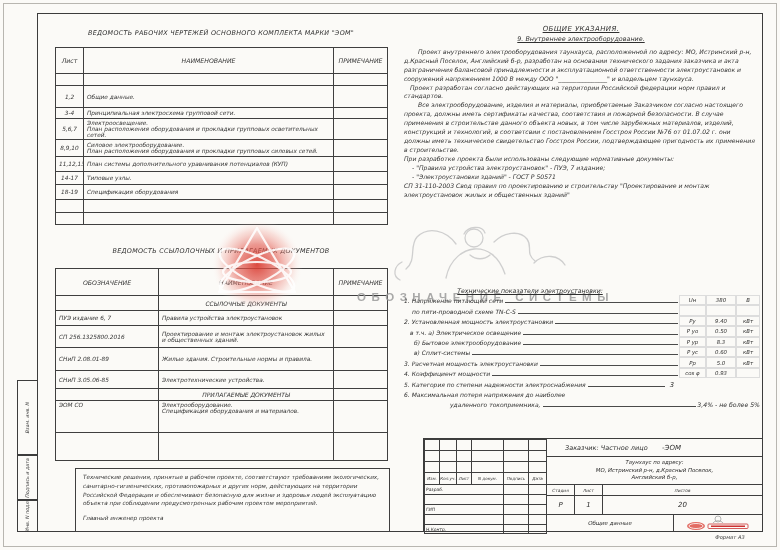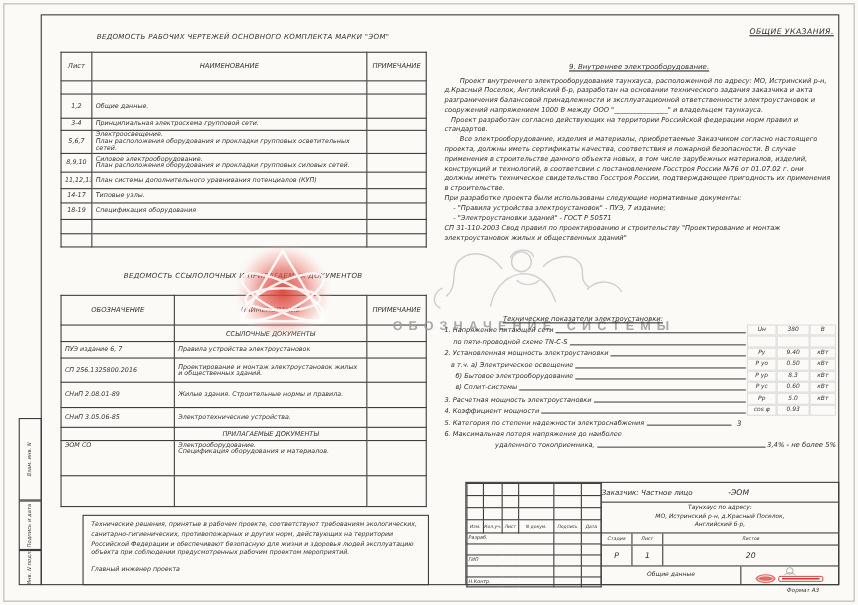--- a/index.html
+++ b/index.html
@@ -20,21 +20,21 @@
   table.doc { position:absolute; border-collapse:collapse; table-layout:fixed; }
   table.doc td { border:1px solid #3f3f3f; font-size:5.8px; padding:1px 3px; vertical-align:middle; color:#333; white-space:pre-line; overflow:hidden; }
   table.doc td.hd { text-align:center; font-size:6.2px; }
   table.doc td.ct { text-align:center; }
   table.doc td.sec { text-align:center; font-size:6px; }
 
   .notes-box { position:absolute; left:75px; top:468px; width:315px; height:64px; border:1px solid #3f3f3f; padding:4px 7px; font-size:5.7px; line-height:1.55; color:#333; }
   .notes-sig { margin-top:6px; }
 
   .right-col { position:absolute; left:404px; top:24px; width:354px; font-size:6.1px; line-height:1.47; color:#303030; }
-  .gi-title { text-align:right; font-size:7px; text-decoration:underline; letter-spacing:.4px; margin-bottom:23px; }
+  .gi-title { text-align:center; font-size:7px; text-decoration:underline; letter-spacing:.4px; margin-bottom:1px; }
   .gi-sub { text-align:center; font-size:6.4px; text-decoration:underline; margin-bottom:3px; }
   .right-col p { margin:0; }
   .p-ind1 { text-indent:14px; }
   .p-ind2 { text-indent:6px; }
   .p-ind3 { text-indent:8px; }
 
   .tech { position:absolute; left:404px; top:287px; width:356px; }
   .tech-title { width:252px; text-align:center; font-size:6.2px; text-decoration:underline; margin-bottom:1px; }
   .srow { display:flex; align-items:stretch; height:10.4px; font-size:6px; }
   .slabel { white-space:nowrap; align-self:flex-end; padding-bottom:1px; }
@@ -52,21 +52,21 @@
   .wm-atom { position:absolute; left:194px; top:218px; }
   .wm-mascot { position:absolute; left:386px; top:222px; }
 
   
   .stamp { position:absolute; left:423px; top:438px; width:340px; height:94px; border:1.5px solid #3c3c3c; background:transparent; }
   .stamp table { position:absolute; left:0; top:0; width:122px; height:94px; border-collapse:collapse; table-layout:fixed; }
   .stamp table td { border:1px solid #3f3f3f; font-size:4.4px; padding:0 1px; color:#333; overflow:hidden; white-space:nowrap; }
   .stamp table td.sh { font-size:4.1px; text-align:center; padding:0; }
   .stamp-right { position:absolute; left:122px; top:0; right:0; bottom:0; border-left:1px solid #3f3f3f; display:flex; flex-direction:column; }
   .st-rowA { flex:none; height:18px; border-bottom:1px solid #3f3f3f; position:relative; display:flex; align-items:center; font-size:6.5px; }
-  .st-cust { margin-left:0; }
+  .st-cust { margin-left:18px; }
   .st-code { position:absolute; left:115px; font-size:7px; }
   .st-rowB { flex:none; height:28px; border-bottom:1px solid #3f3f3f; display:flex; flex-direction:column; align-items:center; justify-content:center; font-size:5.4px; line-height:1.45; text-align:center; }
   .st-rowC { flex:none; height:30px; border-bottom:1px solid #3f3f3f; display:flex; }
   .st-doctitle { width:127px; border-right:1px solid #3f3f3f; display:flex; align-items:center; justify-content:center; font-size:8.2px; white-space:nowrap; }
   .st-col { width:28px; border-right:1px solid #3f3f3f; display:flex; flex-direction:column; }
   .st-col:last-child { border-right:none; width:35px; flex:1; }
   .st-colh { height:11px; border-bottom:1px solid #3f3f3f; display:flex; align-items:center; justify-content:center; font-size:4.3px; }
   .st-colv { flex:1; display:flex; align-items:center; justify-content:center; font-size:7px; }
   .st-rowD { flex:1; display:flex; }
   .st-subtitle { width:127px; border-right:1px solid #3f3f3f; display:flex; align-items:center; justify-content:center; font-size:5.5px; }

